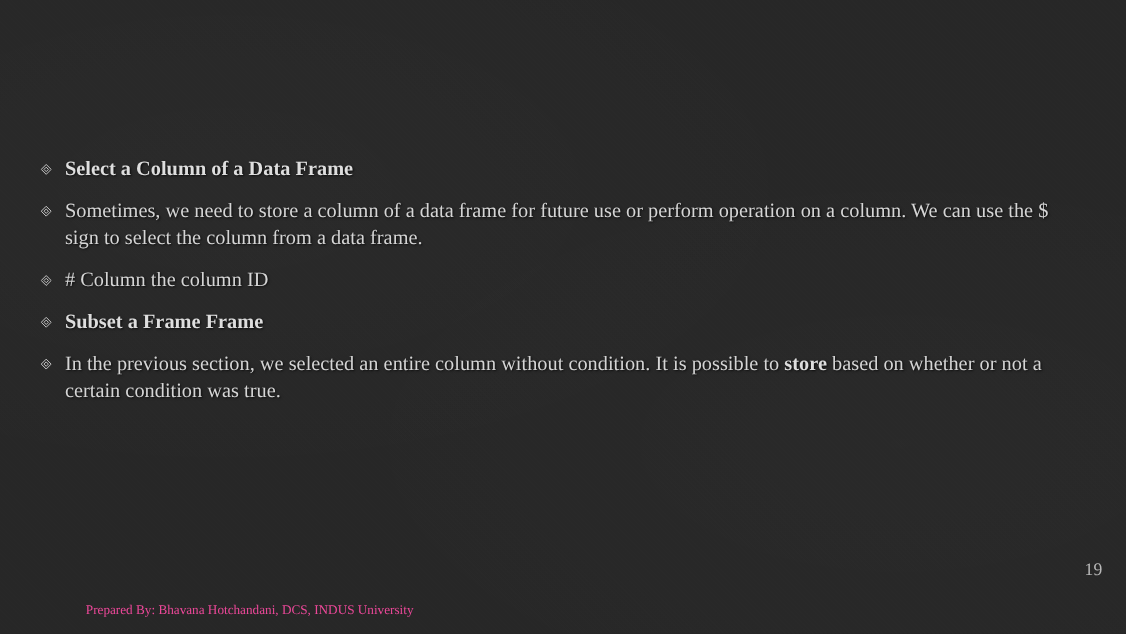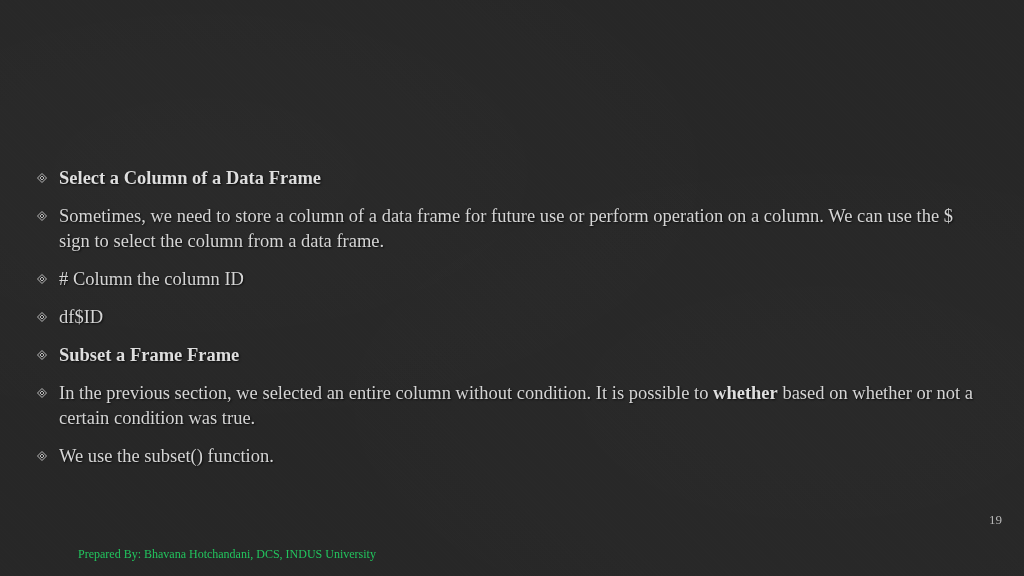--- a/index.html
+++ b/index.html
@@ -12,21 +12,20 @@
       repeating-linear-gradient(45deg, rgba(255,255,255,0.004) 0px, rgba(255,255,255,0.004) 1px, transparent 1px, transparent 3px);
     font-family: Georgia, 'Times New Roman', serif;
     color: #dcdcdc;
     position: relative;
   }
   .content {
     position: absolute;
     top: 142px;
     left: 37px;
     right: 36px;
-    margin-top: 24px;
   }
   .item {
     display: flex;
     align-items: flex-start;
     margin-bottom: 13px;
   }
   .bullet {
     flex: 0 0 auto;
     width: 10px;
     height: 10px;
@@ -40,30 +39,30 @@
     font-size: 18.5px;
     line-height: 1.35;
     color: #d5d5d5;
     text-shadow: 1px 1px 2px rgba(0,0,0,0.7);
   }
   .text b, .text strong { font-weight: bold; color: #dedede; }
   .pagenum {
     position: absolute;
     right: 22px;
     bottom: 48px;
-    font-size: 13px;
+    font-size: 16px;
     color: #b8b8b8;
     font-family: Georgia, serif;
   }
   .footer {
     position: absolute;
     left: 78px;
     bottom: 14px;
     font-size: 12px;
-    color: #22c55e;
+    color: #ec4899;
     font-family: Georgia, serif;
   }
 </style>
 </head>
 <body>
 
 <div class="content">
     <div class="item">
       <div class="bullet">
         <svg width="10" height="10" viewBox="0 0 10 10">
@@ -99,51 +98,29 @@
     </div>
     <div class="item">
       <div class="bullet">
         <svg width="10" height="10" viewBox="0 0 10 10">
   <g fill="none" stroke="#c8c8c8" stroke-width="0.9">
     <polygon points="5,0.5 9.5,5 5,9.5 0.5,5"></polygon>
     <polygon points="5,3 7,5 5,7 3,5"></polygon>
   </g>
 </svg>
       </div>
-      <div class="text">df$ID</div>
-    </div>
-    <div class="item">
-      <div class="bullet">
-        <svg width="10" height="10" viewBox="0 0 10 10">
-  <g fill="none" stroke="#c8c8c8" stroke-width="0.9">
-    <polygon points="5,0.5 9.5,5 5,9.5 0.5,5"></polygon>
-    <polygon points="5,3 7,5 5,7 3,5"></polygon>
-  </g>
-</svg>
-      </div>
       <div class="text"><strong>Subset a Frame Frame</strong></div>
     </div>
     <div class="item">
       <div class="bullet">
         <svg width="10" height="10" viewBox="0 0 10 10">
   <g fill="none" stroke="#c8c8c8" stroke-width="0.9">
     <polygon points="5,0.5 9.5,5 5,9.5 0.5,5"></polygon>
     <polygon points="5,3 7,5 5,7 3,5"></polygon>
   </g>
 </svg>
       </div>
-      <div class="text">In the previous section, we selected an entire column without condition. It is possible to <strong>whether</strong> based on whether or not a certain condition was true.</div>
-    </div>
-    <div class="item">
-      <div class="bullet">
-        <svg width="10" height="10" viewBox="0 0 10 10">
-  <g fill="none" stroke="#c8c8c8" stroke-width="0.9">
-    <polygon points="5,0.5 9.5,5 5,9.5 0.5,5"></polygon>
-    <polygon points="5,3 7,5 5,7 3,5"></polygon>
-  </g>
-</svg>
-      </div>
-      <div class="text">We use the subset() function.</div>
+      <div class="text">In the previous section, we selected an entire column without condition. It is possible to <strong>store</strong> based on whether or not a certain condition was true.</div>
     </div>
   </div>
 
 <div class="pagenum">19</div>
 <div class="footer">Prepared By: Bhavana Hotchandani, DCS, INDUS University</div>
 
 </body></html>

